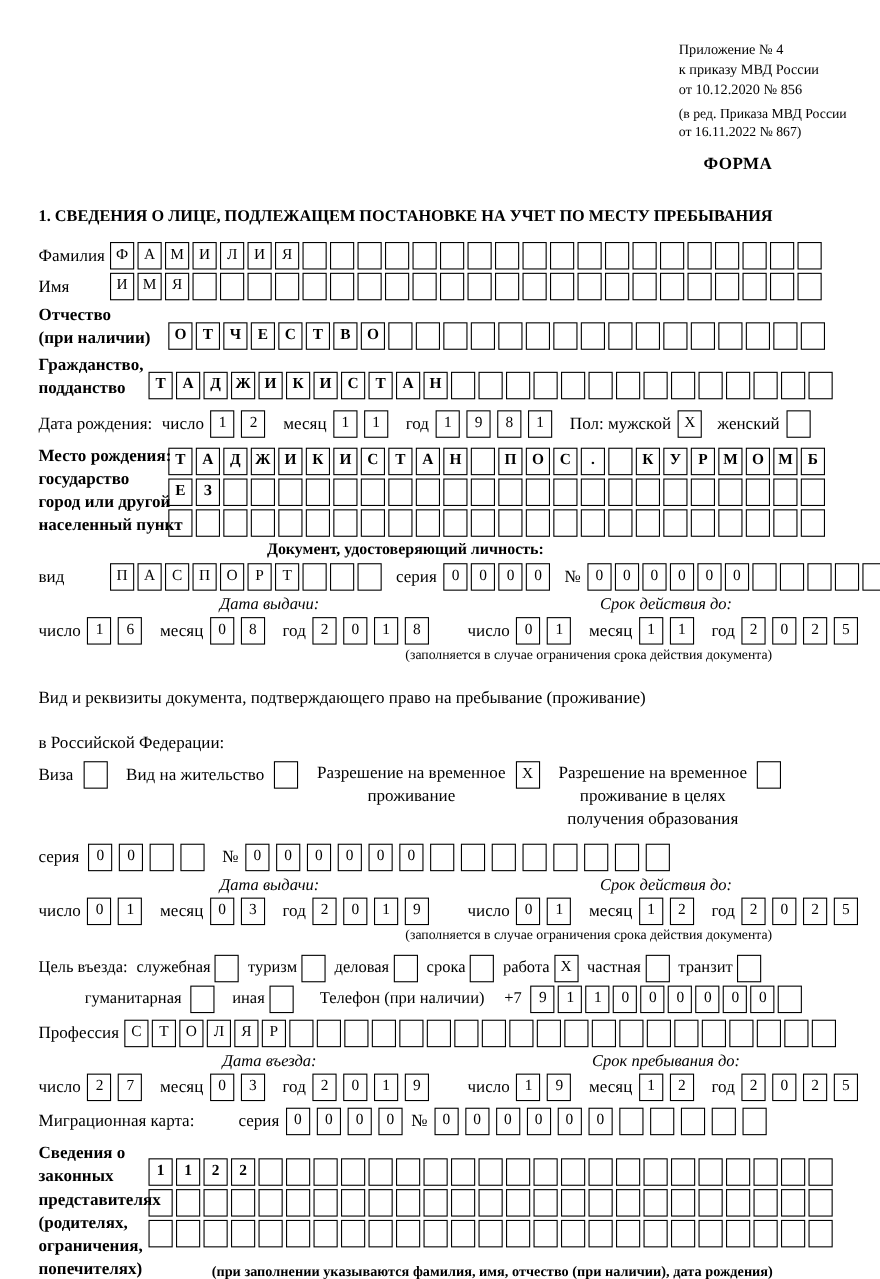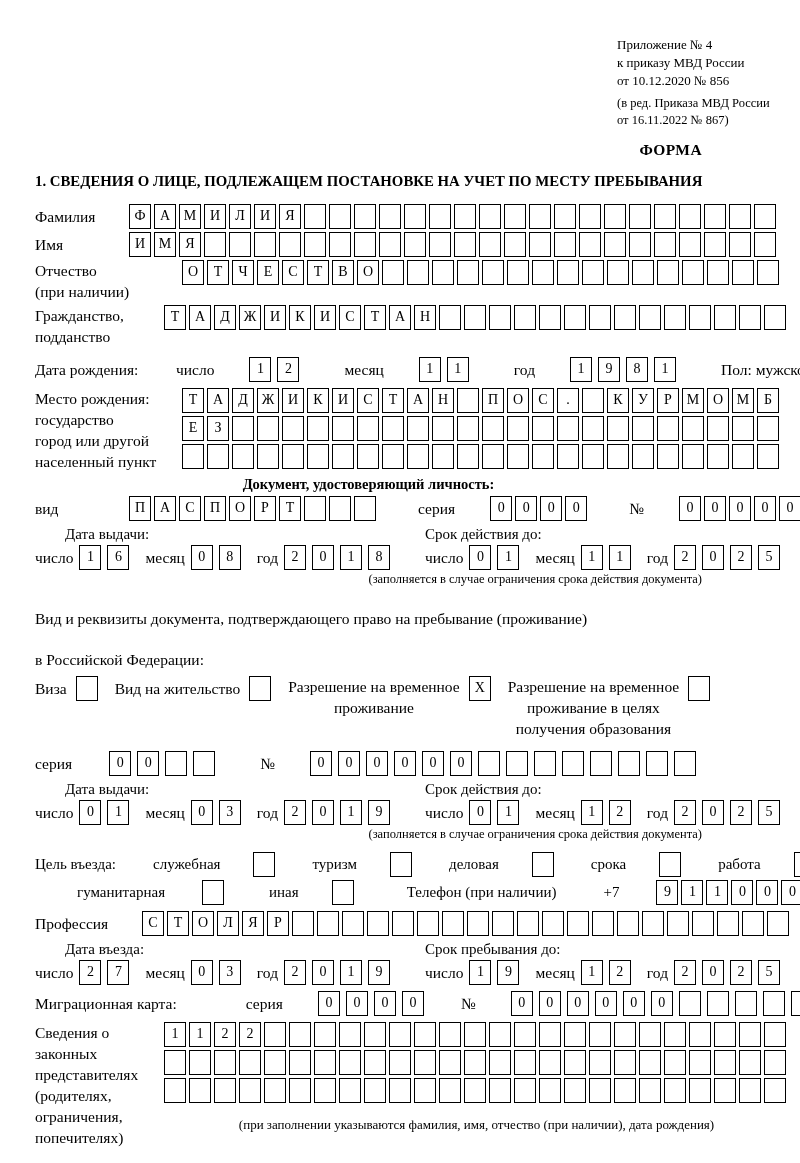--- a/index.html
+++ b/index.html
@@ -4,42 +4,42 @@
 <style>
   html,body{margin:0;padding:0;background:#fff;}
   body{width:800px;height:1163px;font-family:"Liberation Serif","DejaVu Serif",serif;color:#000;overflow:hidden;}
   .page{box-sizing:border-box;width:732px;height:1163px;padding:36px 30px 0 35px;position:relative;}
 
   .annex{width:195px;margin-left:582px;font-size:13px;line-height:1.38;}
   .annex-note{margin-top:5px;font-size:12.5px;}
   .forma{margin-top:12px;text-align:right;font-weight:bold;font-size:15.5px;letter-spacing:.4px;}
   .title{margin-top:16px;text-align:center;font-weight:bold;font-size:16px;line-height:1.5;}
   .blank{display:inline-block;width:54px;height:5px;border-bottom:1.8px solid #000;margin-left:8px;}
-  .sec{margin-top:14px;margin-bottom:14px;text-align:right;font-weight:bold;font-size:14.8px;white-space:nowrap;}
-
-  .row{display:flex;align-items:center;margin-top:3px;white-space:nowrap;gap:29px;}
-  .row.top{align-items:flex-start;}
+  .sec{margin-top:30px;margin-bottom:14px;text-align:right;font-weight:bold;font-size:14.8px;white-space:nowrap;}
+
+  .row{display:flex;align-items:center;margin-top:3px;white-space:nowrap;}
+  .row.top{align-items:flex-end;font-weight:bold;}
   .lbl{font-size:15.5px;line-height:25px;flex:0 0 auto;}
   .lbl.two{line-height:21px;}
   .w65{width:65px}.w78{width:78px}.w100{width:100px}.w118{width:118px}
   .cells{display:flex;flex:0 0 auto;}
   .cell{box-sizing:border-box;flex:0 0 auto;width:22px;height:25px;border:1.6px solid #000;margin-right:3px;text-align:center;font-size:14px;line-height:21px;}
   .cells.sp .cell{margin-right:6px;}
   .chk{box-sizing:border-box;flex:0 0 auto;display:inline-block;width:22px;height:25px;border:1.6px solid #000;text-align:center;font-size:14px;line-height:21px;}
   .dl{font-size:15.5px;margin:0 6px 0 10px;flex:0 0 auto;line-height:25px;}
   .drow > .dl:first-child, .row > .dl.first{margin-left:0;}
   .mb{margin-bottom:3px;}
   .mt6{margin-top:6px}.mt10{margin-top:10px}.mt12{margin-top:12px}
   .ml14{margin-left:14px}.ml40{margin-left:40px}
 
   .center-bold{margin-top:4px;text-align:center;font-weight:bold;font-size:14.5px;}
   .datepair{display:flex;margin-top:5px;}
   .dcol-l{width:390px;flex:0 0 auto;}
   .dcol-r{flex:1;}
-  .dhead{font-size:15px;margin-bottom:2px;}
+  .dhead{text-align:center;font-size:15px;margin-bottom:2px;font-style:italic;}
   .dcol-l .dhead{padding-left:30px;}
   .drow{display:flex;align-items:center;white-space:nowrap;}
   .note-r{text-align:right;font-size:12.5px;margin-top:2px;}
   .plain{font-size:15.5px;margin-top:23px;}
 
   .permits{display:flex;align-items:flex-start;margin-top:7px;white-space:nowrap;}
   .pitem{display:flex;align-items:flex-start;margin-right:17px;}
   .ptext{font-size:15.5px;line-height:25px;margin-right:9px;}
   .plbl{text-align:center;font-size:15.5px;line-height:21px;margin-right:9px;}
 

